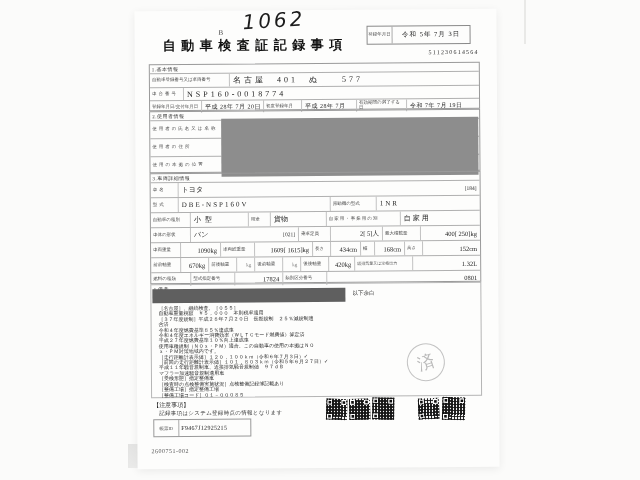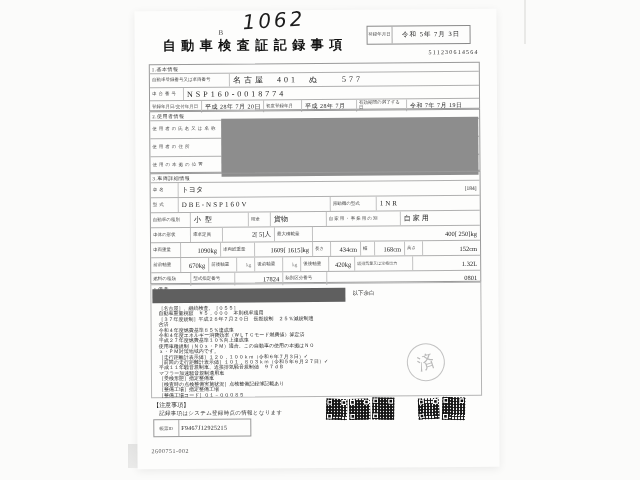--- a/index.html
+++ b/index.html
@@ -141,20 +141,24 @@
       <div class="row" style="height:15px;">
         <div class="lc" style="width:40px;">自動車の種別</div>
         <div class="vc" style="width:58px;letter-spacing:4px;">小型</div>
         <div class="lc" style="width:22px;">用途</div>
         <div class="vc" style="width:56px;">貨物</div>
         <div class="lc" style="width:74px;letter-spacing:1px;">自家用・事業用の別</div>
         <div class="vc" style="flex:1;letter-spacing:2px;">自家用</div>
       </div>
       <div class="row" style="height:15px;">
         <div class="lc" style="width:40px;">車体の形状</div>
+        <div class="vc" style="width:108px;">
+            <span>バン</span>
+          <span class="code-right">[021]</span>
+          </div>
         <div class="lc" style="width:32px;">乗車定員</div>
         <div class="vc r" style="width:52px;font-size:6.5px;">2[ 5]人</div>
         <div class="lc" style="width:38px;">最大積載量</div>
         <div class="vc r" style="flex:1;font-size:6.5px;">400[ 250]kg</div>
       </div>
       <div class="row" style="height:15px;">
         <div class="lc" style="width:30px;">車両重量</div>
         <div class="vc r" style="width:40px;font-size:6.5px;">1090kg</div>
         <div class="lc" style="width:34px;">車両総重量</div>
         <div class="vc r" style="width:58px;font-size:6.5px;">1609[ 1615]kg</div>

